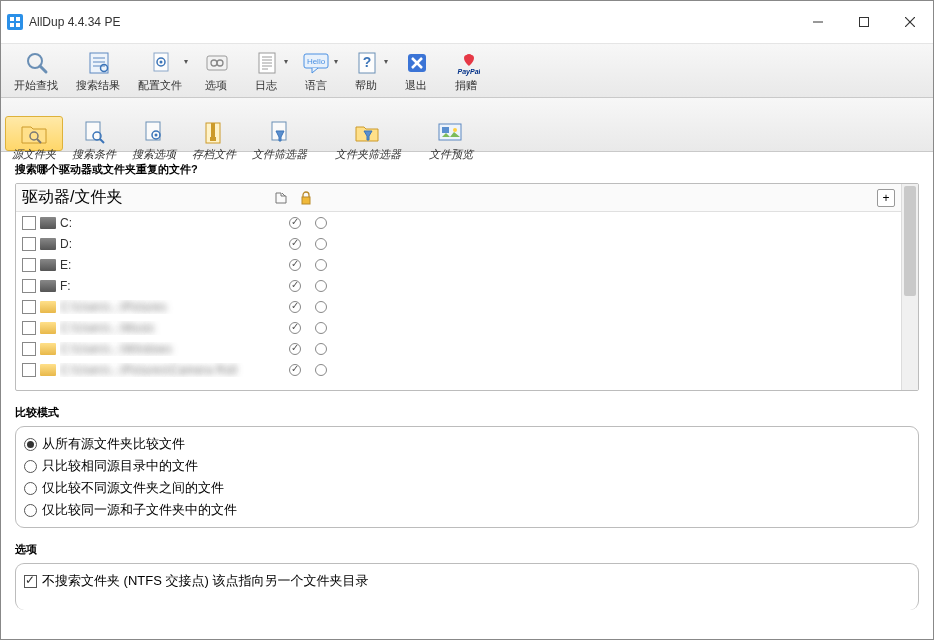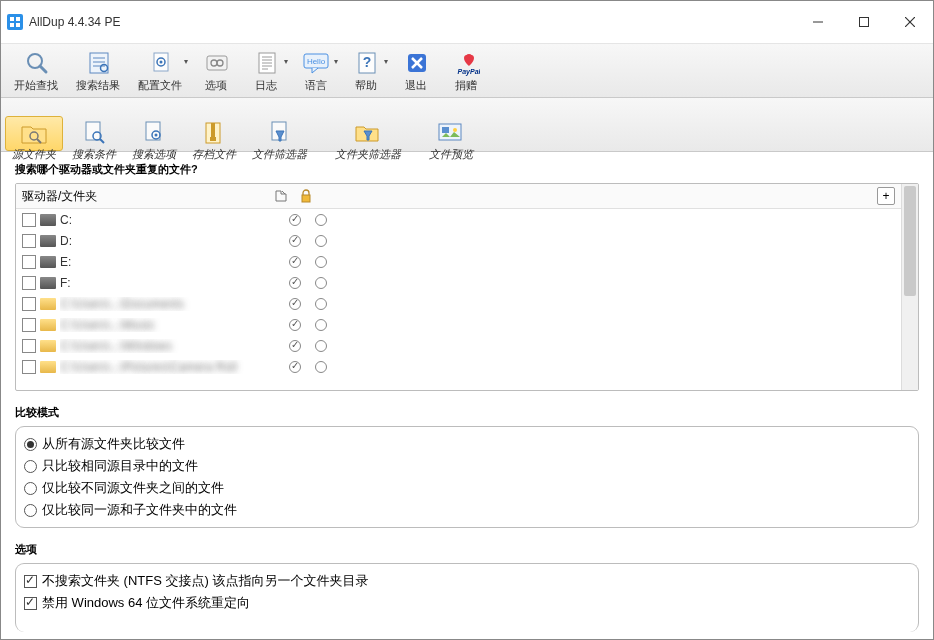--- a/index.html
+++ b/index.html
@@ -15,21 +15,21 @@
 .ribbon { background: linear-gradient(#f7f7f7,#e9e9e9); border-bottom: 1px solid #c9c9c9; display: flex; padding: 18px 4px 0 4px; height: 54px; gap: 2px; font-style: italic; }
 .rbtn { display: flex; flex-direction: column; align-items: center; padding: 2px 6px; border: 1px solid transparent; border-radius: 3px; cursor: default; font-size: 11px; color: #333; position: relative; min-width: 52px; }
 .rbtn.active { background: linear-gradient(#ffe9a8,#ffd76a); border-color: #deb23a; }
 .rbtn .ic { width: 30px; height: 30px; display: flex; align-items: center; justify-content: center; margin-bottom: 0px; }
 .rsep { width: 10px; }
 .content { padding: 10px 14px; height: calc(640px - 30px - 54px - 54px); overflow: hidden; position: relative; }
 .section-title { font-weight: bold; font-size: 11px; margin-bottom: 6px; }
 .listbox { border: 1px solid #bcbcbc; border-radius: 2px; height: 208px; overflow: hidden; display: flex; }
 .listmain { flex: 1; display: flex; flex-direction: column; }
 .listhead { display: flex; align-items: center; border-bottom: 1px solid #e0e0e0; padding: 3px 6px; background: #fafafa; }
-.listhead .hlabel { flex: 0 0 252px; font-size: 12px; }
+.listhead .hlabel { flex: 0 0 252px; font-size: 16px; }
 .listhead .hic { width: 26px; text-align: center; font-size: 12px; color: #666; }
 .listhead .add { margin-left: auto; width: 18px; height: 18px; border: 1px solid #999; border-radius: 2px; display: flex; align-items: center; justify-content: center; font-size: 12px; background: #fff; }
 .listrows { flex: 1; overflow: hidden; }
 .row { display: flex; align-items: center; padding: 2px 6px; height: 21px; }
 .row .chk { width: 14px; height: 14px; border: 1px solid #888; margin-right: 4px; background: #fff; }
 .row .dicon { width: 16px; height: 12px; background: linear-gradient(#888,#555); border-radius: 1px; margin-right: 4px; position: relative; }
 .row .dicon.folder { background: linear-gradient(#ffe08a,#e8b84a); height: 12px; border-radius: 1px; }
 .row .rlabel { flex: 0 0 222px; font-size: 12px; color: #333; overflow: hidden; white-space: nowrap; }
 .row .rlabel.blur { color: transparent; text-shadow: 0 0 6px rgba(80,80,80,0.8); }
 .row .cell { width: 26px; text-align: center; }
@@ -297,21 +297,21 @@
           <div class="row">
             <span class="chk"></span>
             <span class="dicon"></span>
             <span class="rlabel">F:</span>
             <span class="cell"><span class="cc"></span></span>
             <span class="cell"><span class="co"></span></span>
           </div>
           <div class="row">
             <span class="chk"></span>
             <span class="dicon folder"></span>
-            <span class="rlabel blur">C:\Users\...\Documents</span>
+            <span class="rlabel blur">C:\Users\...\Pictures</span>
             <span class="cell"><span class="cc"></span></span>
             <span class="cell"><span class="co"></span></span>
           </div>
           <div class="row">
             <span class="chk"></span>
             <span class="dicon folder"></span>
             <span class="rlabel blur">C:\Users\...\Music</span>
             <span class="cell"><span class="cc"></span></span>
             <span class="cell"><span class="co"></span></span>
           </div>
@@ -358,19 +358,15 @@
     </div>
   </div>
 
   <div class="compare">
     <div class="section-title">选项</div>
     <div class="optbox" style="border-bottom:none;padding-bottom:18px">
       <div class="check-row">
           <span class="c on"></span>
           <span>不搜索文件夹 (NTFS 交接点) 该点指向另一个文件夹目录</span>
         </div>
-      <div class="check-row">
-          <span class="c on"></span>
-          <span>禁用 Windows 64 位文件系统重定向</span>
-        </div>
     </div>
   </div>
 </div>
 
 </body></html>

